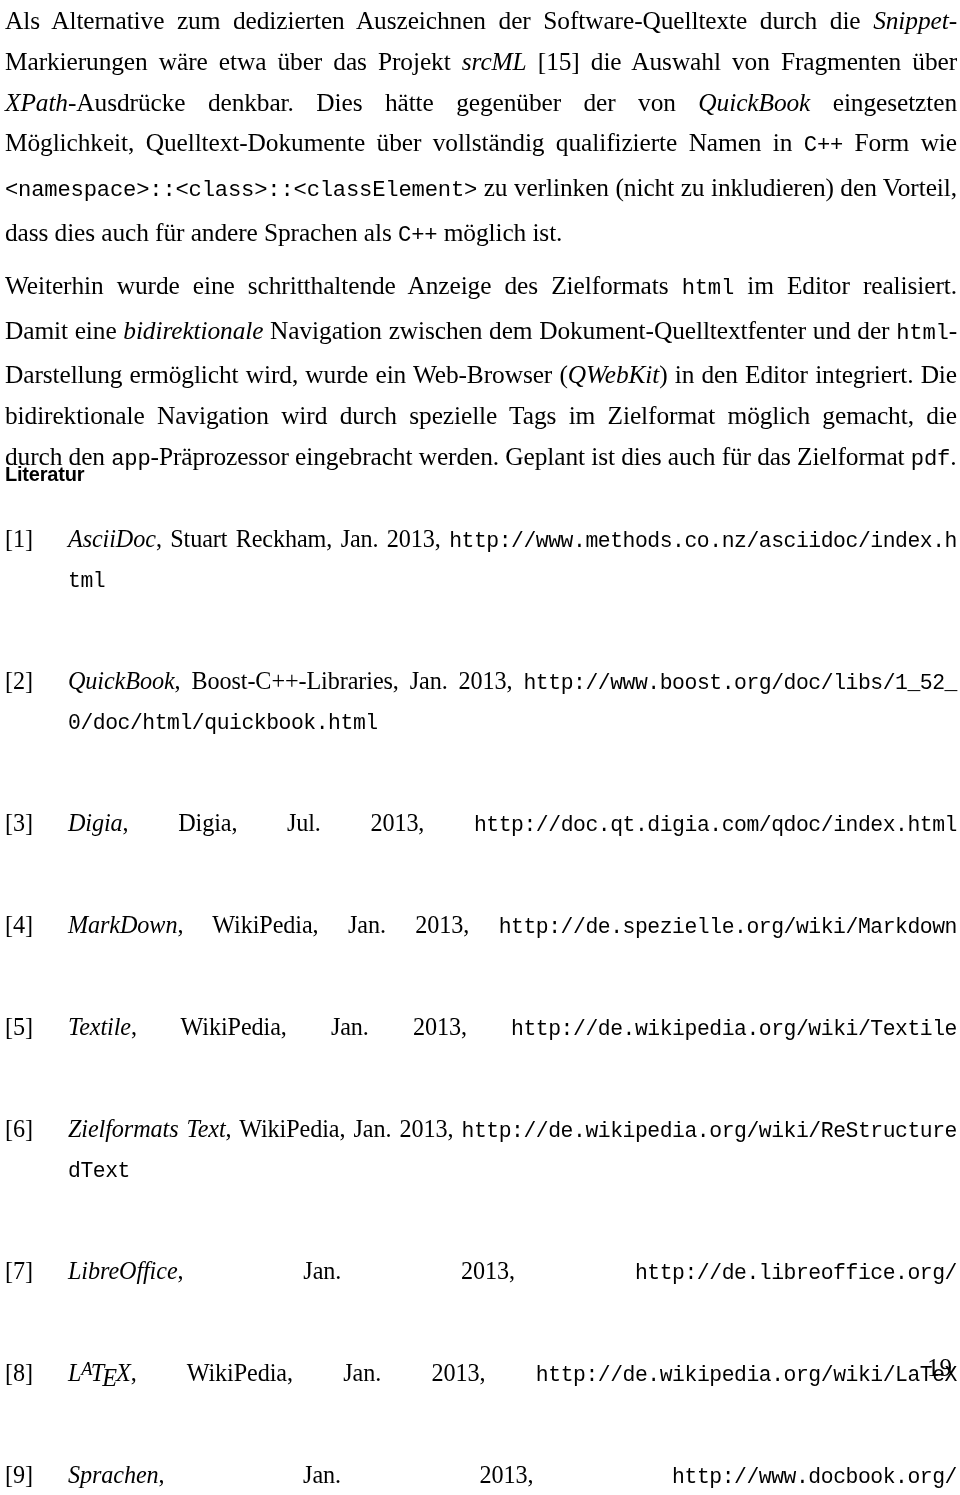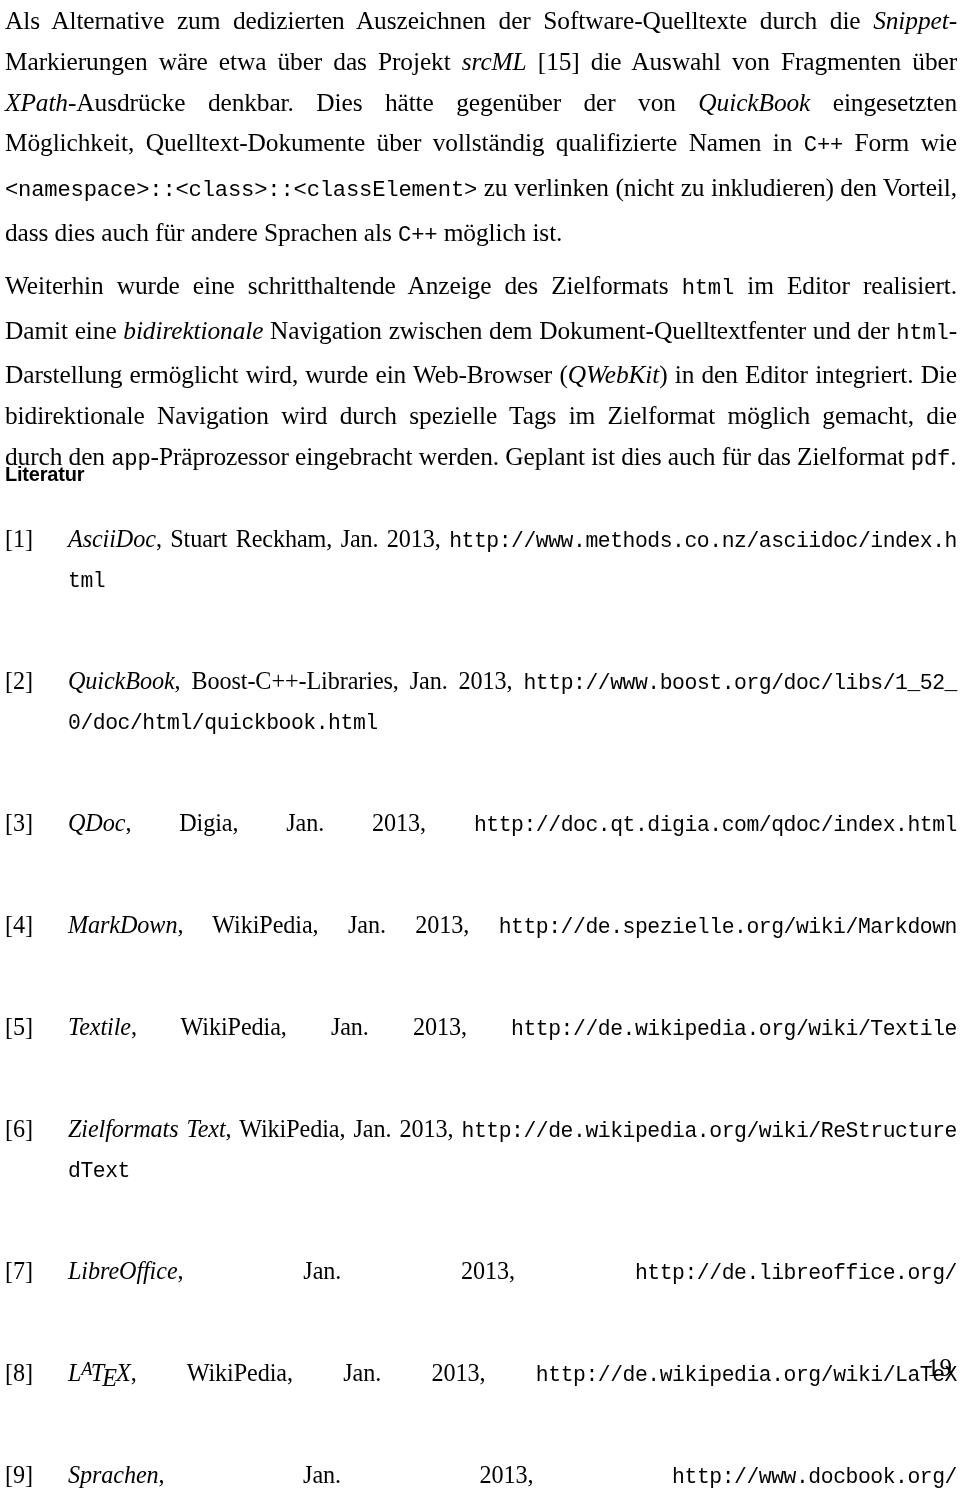--- a/index.html
+++ b/index.html
@@ -163,21 +163,21 @@
       <div class="ref">
         <span class="label">[1]</span>
         <span class="body"><i>AsciiDoc</i><span>, Stuart Reckham, Jan. 2013, </span><span class="url">http://www.methods.co.nz/asciidoc/index.html</span></span>
       </div>
       <div class="ref">
         <span class="label">[2]</span>
         <span class="body"><i>QuickBook</i><span>, Boost-C++-Libraries, Jan. 2013, </span><span class="url">http://www.boost.org/doc/libs/1_52_0/doc/html/quickbook.html</span></span>
       </div>
       <div class="ref">
         <span class="label">[3]</span>
-        <span class="body"><i>QDoc</i><span>, Digia, Jan. 2013, </span><span class="url">http://doc.qt.digia.com/qdoc/index.html</span></span>
+        <span class="body"><i>Digia</i><span>, Digia, Jul. 2013, </span><span class="url">http://doc.qt.digia.com/qdoc/index.html</span></span>
       </div>
       <div class="ref">
         <span class="label">[4]</span>
         <span class="body"><i>MarkDown</i><span>, WikiPedia, Jan. 2013, </span><span class="url">http://de.spezielle.org/wiki/Markdown</span></span>
       </div>
       <div class="ref">
         <span class="label">[5]</span>
         <span class="body"><i>Textile</i><span>, WikiPedia, Jan. 2013, </span><span class="url">http://de.wikipedia.org/wiki/Textile</span></span>
       </div>
       <div class="ref">

